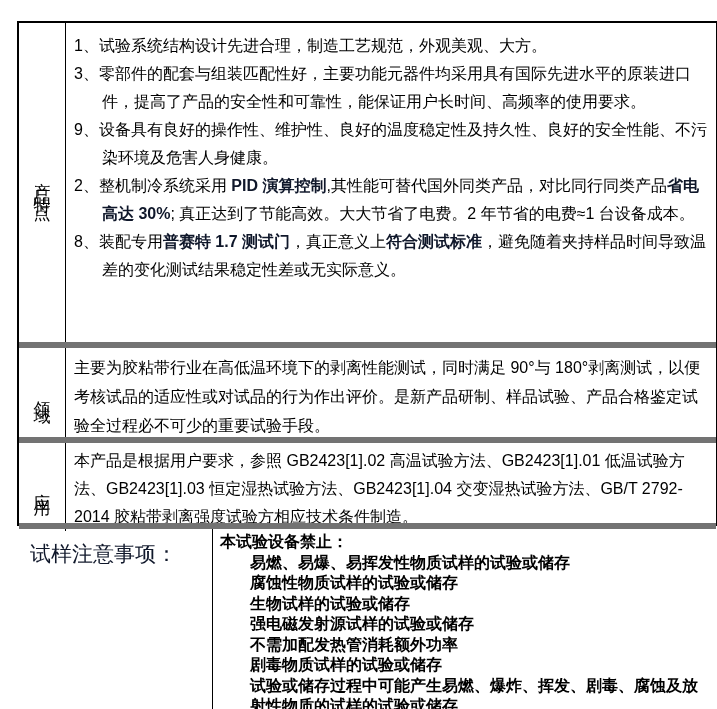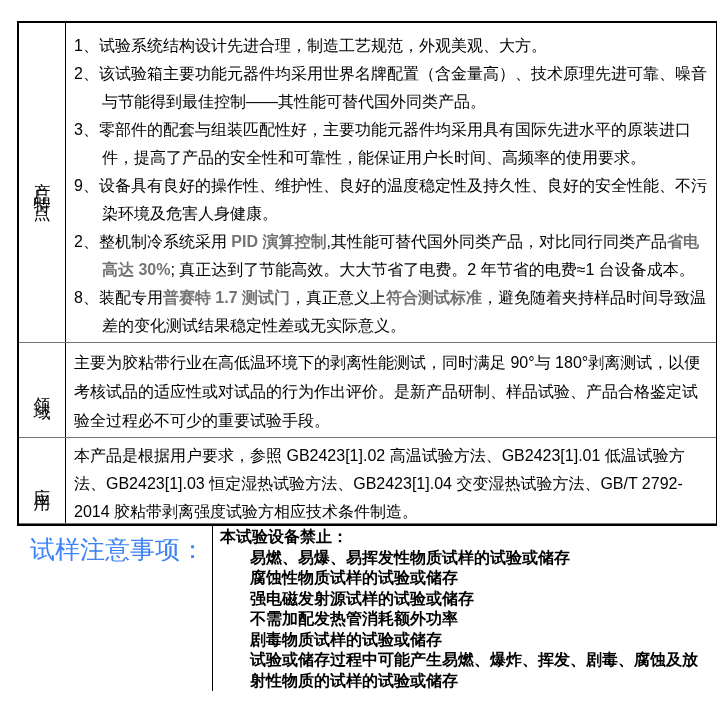--- a/index.html
+++ b/index.html
@@ -26,21 +26,21 @@
     box-sizing: border-box;
     border: 2px solid #000000;
     display: grid;
     grid-template-rows: 319px 95px 86px auto;
     margin-left: 8px;
   }
   .row {
     display: grid;
     box-sizing: border-box;
   }
-  .row + .row { border-top: 1px solid #737373; }
+  .row + .row { border-top: 6px solid #737373; }
   .row-features, .row-field, .row-application { grid-template-columns: 47px 1fr; }
   .row-precautions { grid-template-columns: 194px 1fr; }
   .cell { box-sizing: border-box; min-width: 0; }
   .label-cell {
     border-right: 1px solid #000000;
     display: flex;
     align-items: center;
     justify-content: center;
   }
   .vtext {
@@ -54,39 +54,39 @@
     font-size: 16px;
     padding: 9px 4px 0 8px;
   }
   .features-content { line-height: 28px; }
   .feature-item {
     margin: 0;
     padding-left: 28px;
     text-indent: -28px;
   }
   .red {
-    color: #737373;
+    color: #0f172a;
     font-weight: bold;
   }
   .para {
     line-height: 29px;
     padding-top: 5px;
   }
   .para-app {
     line-height: 28px;
     padding-top: 4px;
   }
   .precaution-label-cell {
     border-right: 1px solid #000000;
     padding: 12px 0 0 11px;
     box-sizing: border-box;
   }
   .precaution-label {
-    color: #3b82f6;
-    font-size: 25px;
+    color: #0f172a;
+    font-size: 21px;
     line-height: 26px;
     white-space: nowrap;
   }
   .prohibit-cell {
     font-weight: bold;
     font-size: 16px;
     line-height: 20.5px;
     padding: 3px 4px 0 7px;
   }
   .prohibit-heading { margin: 0; }
@@ -100,21 +100,20 @@
 
 <div class="page">
   <div class="doc">
 
     <div class="row row-features">
       <div class="cell label-cell">
         <span class="vtext">产品特点</span>
       </div>
       <div class="cell content-cell features-content">
         <p class="feature-item"><span>1、试验系统结构设计先进合理，制造工艺规范，外观美观、大方。</span></p>
-        <p class="feature-item"><span>2、该试验箱主要功能元器件均采用世界名牌配置（含金量高）、技术原理先进可靠、噪音与节能得到最佳控制——其性能可替代国外同类产品。</span></p>
         <p class="feature-item"><span>3、零部件的配套与组装匹配性好，主要功能元器件均采用具有国际先进水平的原装进口件，提高了产品的安全性和可靠性，能保证用户长时间、高频率的使用要求。</span></p>
         <p class="feature-item"><span>9、设备具有良好的操作性、维护性、良好的温度稳定性及持久性、良好的安全性能、不污染环境及危害人身健康。</span></p>
         <p class="feature-item"><span>2、整机制冷系统采用 </span><span class="red">PID 演算控制</span><span>,其性能可替代国外同类产品，对比同行同类产品</span><span class="red">省电高达 30%</span><span>; 真正达到了节能高效。大大节省了电费。2 年节省的电费≈1 台设备成本。</span></p>
         <p class="feature-item"><span>8、装配专用</span><span class="red">普赛特 1.7 测试门</span><span>，真正意义上</span><span class="red">符合测试标准</span><span>，避免随着夹持样品时间导致温差的变化测试结果稳定性差或无实际意义。</span></p>
       </div>
     </div>
 
     <div class="row row-field">
       <div class="cell label-cell">
         <span class="vtext">领域</span>
@@ -130,20 +129,21 @@
     </div>
 
     <div class="row row-precautions">
       <div class="cell precaution-label-cell">
         <span class="precaution-label">试样注意事项：</span>
       </div>
       <div class="cell prohibit-cell">
         <p class="prohibit-heading">本试验设备禁止：</p>
         <p class="prohibit-item">易燃、易爆、易挥发性物质试样的试验或储存</p>
         <p class="prohibit-item">腐蚀性物质试样的试验或储存</p>
+        <p class="prohibit-item">生物试样的试验或储存</p>
         <p class="prohibit-item">强电磁发射源试样的试验或储存</p>
         <p class="prohibit-item">不需加配发热管消耗额外功率</p>
         <p class="prohibit-item">剧毒物质试样的试验或储存</p>
         <p class="prohibit-item">试验或储存过程中可能产生易燃、爆炸、挥发、剧毒、腐蚀及放射性物质的试样的试验或储存</p>
       </div>
     </div>
 
   </div>
 </div>
 

